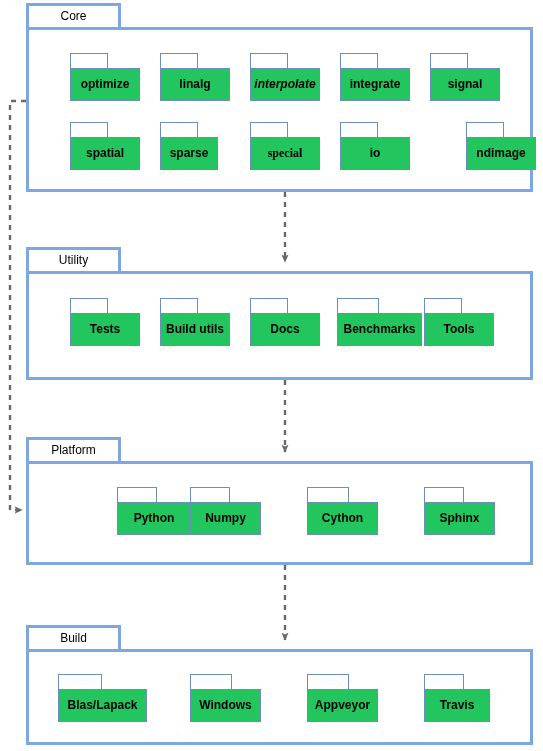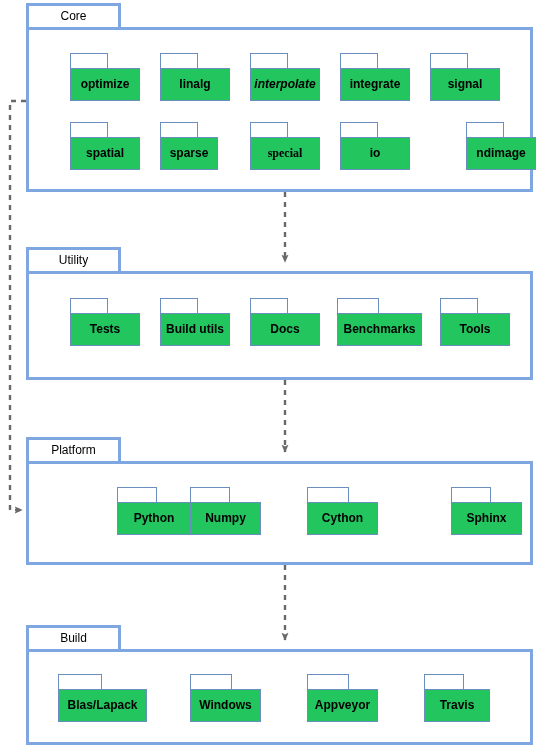--- a/index.html
+++ b/index.html
@@ -223,21 +223,21 @@
     </div>
   </div>
 
   <div class="folder" style="left:337px; top:298px; width:85px; height:48px;">
     <div class="folder-tab" style="width:42px;"></div>
     <div class="folder-body">
       <span class="folder-label">Benchmarks</span>
     </div>
   </div>
 
-  <div class="folder" style="left:440px; top:298px; width:70px; height:48px;">
+  <div class="folder" style="left:424px; top:298px; width:70px; height:48px;">
     <div class="folder-tab" style="width:38px;"></div>
     <div class="folder-body">
       <span class="folder-label">Tools</span>
     </div>
   </div>
 
   <div class="group" style="left:26px; top:461px; width:507px; height:104px;"></div>
   <div class="group-tab" style="left:26px; top:437px; width:95px; height:27px;">
     <span class="group-tab-label">Platform</span>
   </div>
@@ -256,21 +256,21 @@
     </div>
   </div>
 
   <div class="folder" style="left:307px; top:487px; width:71px; height:48px;">
     <div class="folder-tab" style="width:42px;"></div>
     <div class="folder-body">
       <span class="folder-label">Cython</span>
     </div>
   </div>
 
-  <div class="folder" style="left:424px; top:487px; width:71px; height:48px;margin-left:27px;">
+  <div class="folder" style="left:424px; top:487px; width:71px; height:48px;">
     <div class="folder-tab" style="width:40px;"></div>
     <div class="folder-body">
       <span class="folder-label">Sphinx</span>
     </div>
   </div>
 
   <div class="group" style="left:26px; top:649px; width:507px; height:96px;"></div>
   <div class="group-tab" style="left:26px; top:625px; width:95px; height:27px;">
     <span class="group-tab-label">Build</span>
   </div>

